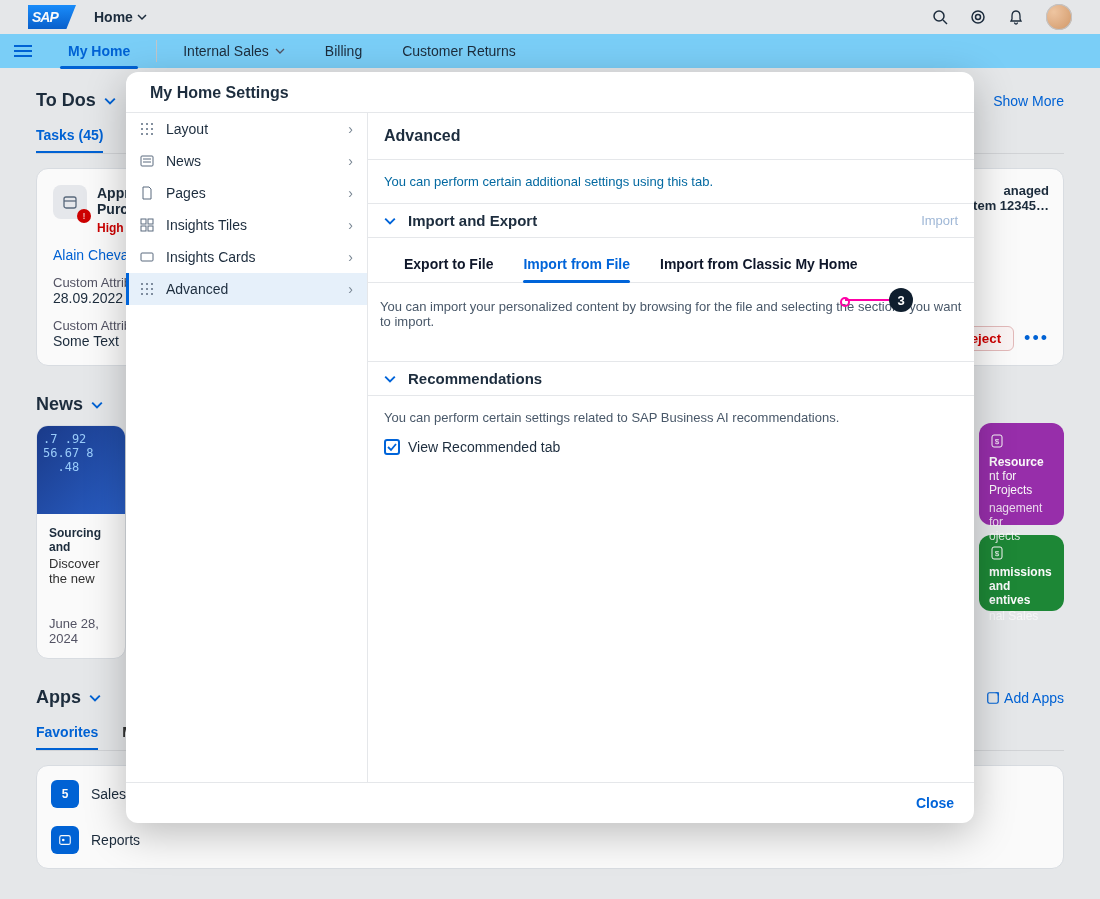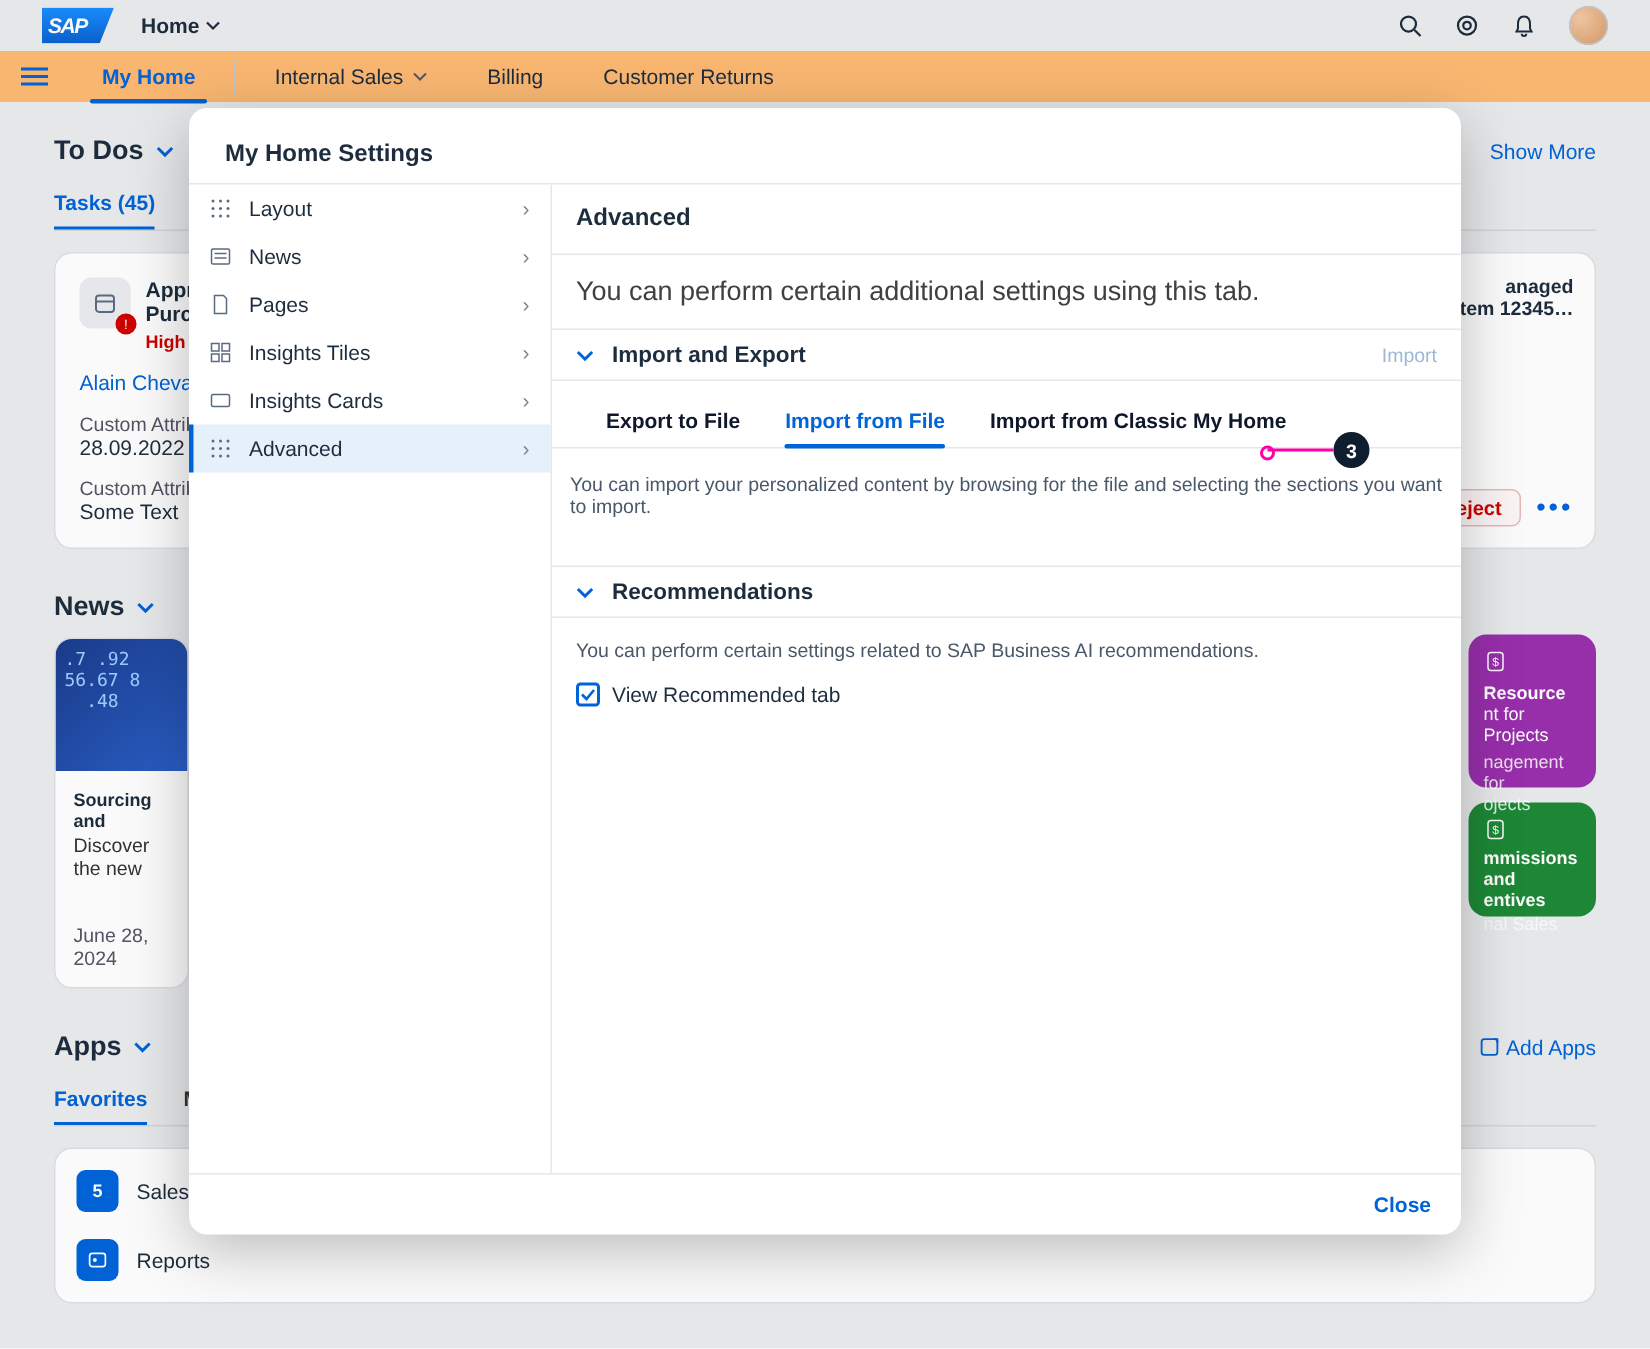--- a/index.html
+++ b/index.html
@@ -9,21 +9,21 @@
     .shell-header { height: 34px; display: flex; align-items: center; padding: 0 28px; background: #eaecee; }
     .logo { font-weight: 900; font-style: italic; font-size: 22px; color: #1a6bdc; margin-right: 18px; letter-spacing: -1px; display: flex; align-items: center; }
     .logo-shape { display: inline-block; background: linear-gradient(180deg,#1a8fff 0%,#0a62d0 100%); width: 48px; height: 24px; position: relative; clip-path: polygon(0 0, 100% 0, 80% 100%, 0 100%); color: #fff; padding-left: 4px; line-height: 24px; font-size: 14px; }
     .home-selector { display: flex; align-items: center; font-weight: 700; font-size: 14px; color: #1d2d3e; cursor: pointer; gap: 4px; }
     .spacer { flex: 1; }
     .header-icons { display: flex; gap: 22px; align-items: center; }
     .header-icon { width: 16px; height: 16px; display: flex; align-items: center; justify-content: center; color: #1d2d3e; cursor: pointer; }
     .avatar { width: 26px; height: 26px; border-radius: 50%; background: radial-gradient(circle at 30% 30%, #f3c9a5, #d59a68); box-shadow: 0 0 0 1px #c3c8ce inset; }
 
     
-    .shell-nav { height: 34px; display: flex; align-items: center; padding-left: 14px; background: #fdba74; border-bottom: 0; gap: 12px; }
+    .shell-nav { height: 34px; display: flex; align-items: center; padding-left: 14px; background: #7dd3fc; border-bottom: 0; gap: 12px; }
     .hamburger { width: 20px; color: #0064d9; cursor: pointer; margin-right: 8px; }
     .nav-item { padding: 8px 14px; font-size: 14px; color: #1d2d3e; cursor: pointer; display: flex; align-items: center; gap: 6px; }
     .nav-item.active { color: #0064d9; font-weight: 700; position: relative; }
     .nav-item.active::after { content:""; position: absolute; left: 6px; right: 6px; bottom: -2px; height: 3px; background: #0064d9; border-radius: 2px; }
     .nav-sep { width: 1px; height: 22px; background: #c6cace; }
     
     
     .page-content { padding: 12px 36px; }
     .section-header { display: flex; align-items: center; margin-top: 10px; margin-bottom: 10px; }
     .section-title { font-size: 18px; font-weight: 700; color: #1d2d3e; display: flex; align-items: center; gap: 8px; }
@@ -53,32 +53,32 @@
     .news-date{font-size:13px;color:#556; margin-top:30px;}
 
     .insight-purple{ background:#9b2fae; color:#fff; border:0; width:85px; height:102px; font-size:12px;padding:10px;}
     .insight-green{ background:#1e8a38; color:#fff; border:0; width:85px; height:76px; font-size:12px;padding:10px; margin-top:10px;}
     .app-tile{display:flex;align-items:center;gap:12px;}
     .app-icon{width:28px;height:28px;border-radius:6px;background:#0064d9;color:#fff;display:flex;align-items:center;justify-content:center;font-size:12px;font-weight:700;}
     
     
     .overlay { position: absolute; inset: 0; background: rgba(0,0,0,0.02); display:flex; justify-content:center; }
     .dialog { margin-top: 72px; width: 848px; height: 751px; background: #fff; border-radius: 12px; box-shadow: 0 10px 40px rgba(0,0,0,0.25); display: flex; flex-direction: column; overflow:hidden; }
-    .dialog-header { padding: 22px 24px 10px; font-size: 16px; font-weight: 700; color: #1d2d3e; }
+    .dialog-header { padding: 12px 24px 10px; font-size: 16px; font-weight: 700; color: #1d2d3e; }
     .dialog-body { flex: 1; display: flex; border-top: 1px solid #e5e7ea; border-bottom: 1px solid #e5e7ea; overflow:hidden;}
     .dialog-side { width: 242px; border-right: 1px solid #e5e7ea; }
     .side-item { display: flex; align-items: center; padding: 8px 14px; font-size: 14px; color: #1d2d3e; cursor: pointer; position:relative; gap:10px;}
     .side-item.selected { background: #e6f0fa; font-weight:400; }
     .side-item.selected::before { content:""; position:absolute; left:0; top:0; bottom:0; width:3px; background:#0064d9; }
     .side-chev { margin-left: auto; color: #7a8794; }
     .side-icon { width:16px; color:#5b6b7f; }
     .dialog-main { flex: 1; padding: 0; overflow:auto;}
     .dm-pad{ padding: 14px 16px; }
     .dm-title { font-size: 16px; font-weight: 700; }
-    .dm-desc { font-size: 18px; color:#404040; padding: 0 16px 14px; }
+    .dm-desc { font-size: 13px; color:#0369a1; padding: 0 16px 14px; }
     .panel-header { display:flex; align-items:center; padding: 8px 16px; gap:12px; border-top:1px solid #e5e7ea; border-bottom:1px solid #e5e7ea;text-align:right;}
     .panel-chev { color:#0064d9; }
     .panel-title { font-weight:700; font-size:15px; }
     .panel-link { margin-left:auto; color:#0064d9; font-size:13px; }
     .panel-link.disabled{ color:#9fb7d6; cursor:default;}
     .inner-tabs { display:flex; gap:30px; padding: 0 36px; border-bottom:1px solid #e5e7ea; margin-top:8px; }
     .inner-tab { padding: 10px 0; font-size:14px; font-weight:600; color:#0f172a; cursor:pointer; position:relative;}
     .inner-tab.active { color:#0064d9; }
     .inner-tab.active::after { content:""; position:absolute; left:0; right:0; bottom:-1px; height:3px; background:#0064d9; border-radius:2px;}
     .import-area { padding: 16px 12px 22px;}

